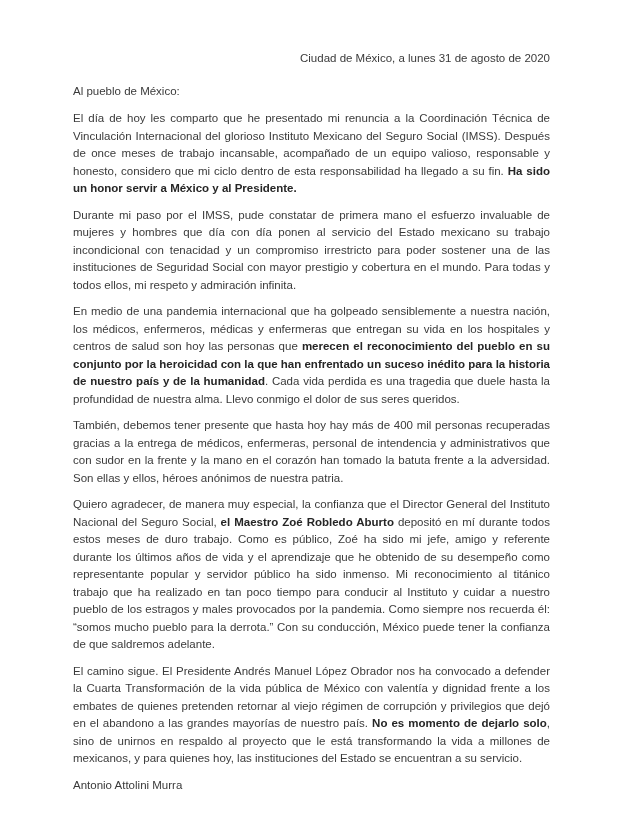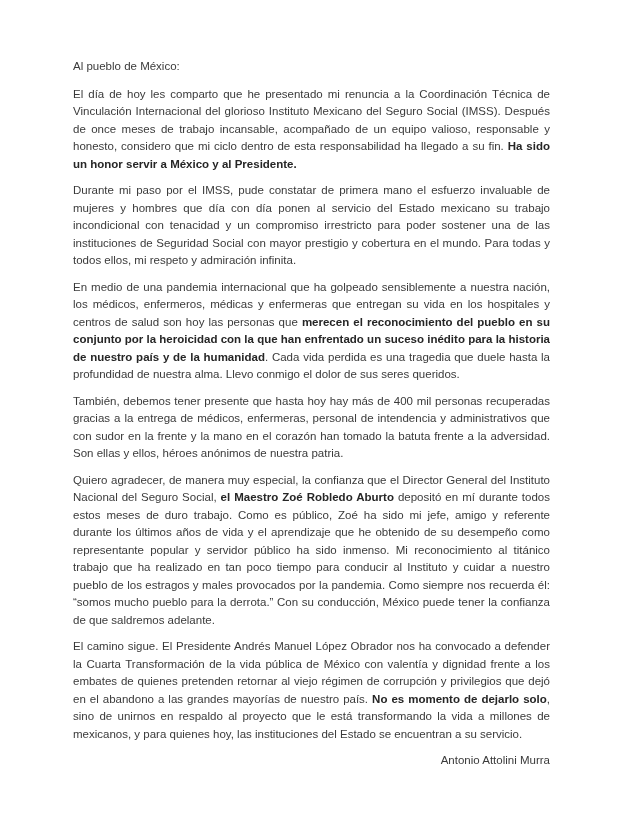--- a/index.html
+++ b/index.html
@@ -34,28 +34,29 @@
   }
   .letter-body p.para {
     margin: 8px 0 9px 0;
     text-align: justify;
   }
   .letter-body strong {
     font-weight: bold;
     color: var(--ink-bold, #262626);
   }
   .signature {
-    text-align: right;
+    text-align: left;
     margin-top: 9px;
   }
 </style>
 </head>
 <body>
 
 <div class="page" style="--ink: #3a3a3a; --ink-bold: #262626; --paper: #ffffff;">
+  <div class="dateline">Ciudad de México, a lunes 31 de agosto de 2020</div>
 
   <div class="salutation">Al pueblo de México:</div>
 
   <div class="letter-body">
       <p class="para"><span>El día de hoy les comparto que he presentado mi renuncia a la Coordinación Técnica de Vinculación Internacional del glorioso Instituto Mexicano del Seguro Social (IMSS). Después de once meses de trabajo incansable, acompañado de un equipo valioso, responsable y honesto, considero que mi ciclo dentro de esta responsabilidad ha llegado a su fin. </span><strong>Ha sido un honor servir a México y al Presidente.</strong></p>
       <p class="para"><span>Durante mi paso por el IMSS, pude constatar de primera mano el esfuerzo invaluable de mujeres y hombres que día con día ponen al servicio del Estado mexicano su trabajo incondicional con tenacidad y un compromiso irrestricto para poder sostener una de las instituciones de Seguridad Social con mayor prestigio y cobertura en el mundo. Para todas y todos ellos, mi respeto y admiración infinita.</span></p>
       <p class="para"><span>En medio de una pandemia internacional que ha golpeado sensiblemente a nuestra nación, los médicos, enfermeros, médicas y enfermeras que entregan su vida en los hospitales y centros de salud son hoy las personas que </span><strong>merecen el reconocimiento del pueblo en su conjunto por la heroicidad con la que han enfrentado un suceso inédito para la historia de nuestro país y de la humanidad</strong><span>. Cada vida perdida es una tragedia que duele hasta la profundidad de nuestra alma. Llevo conmigo el dolor de sus seres queridos.</span></p>
       <p class="para"><span>También, debemos tener presente que hasta hoy hay más de 400 mil personas recuperadas gracias a la entrega de médicos, enfermeras, personal de intendencia y administrativos que con sudor en la frente y la mano en el corazón han tomado la batuta frente a la adversidad. Son ellas y ellos, héroes anónimos de nuestra patria.</span></p>
       <p class="para"><span>Quiero agradecer, de manera muy especial, la confianza que el Director General del Instituto Nacional del Seguro Social, </span><strong>el Maestro Zoé Robledo Aburto</strong><span> depositó en mí durante todos estos meses de duro trabajo. Como es público, Zoé ha sido mi jefe, amigo y referente durante los últimos años de vida y el aprendizaje que he obtenido de su desempeño como representante popular y servidor público ha sido inmenso. Mi reconocimiento al titánico trabajo que ha realizado en tan poco tiempo para conducir al Instituto y cuidar a nuestro pueblo de los estragos y males provocados por la pandemia. Como siempre nos recuerda él: “somos mucho pueblo para la derrota.” Con su conducción, México puede tener la confianza de que saldremos adelante.</span></p>
       <p class="para"><span>El camino sigue. El Presidente Andrés Manuel López Obrador nos ha convocado a defender la Cuarta Transformación de la vida pública de México con valentía y dignidad frente a los embates de quienes pretenden retornar al viejo régimen de corrupción y privilegios que dejó en el abandono a las grandes mayorías de nuestro país. </span><strong>No es momento de dejarlo solo</strong><span>, sino de unirnos en respaldo al proyecto que le está transformando la vida a millones de mexicanos, y para quienes hoy, las instituciones del Estado se encuentran a su servicio.</span></p>

